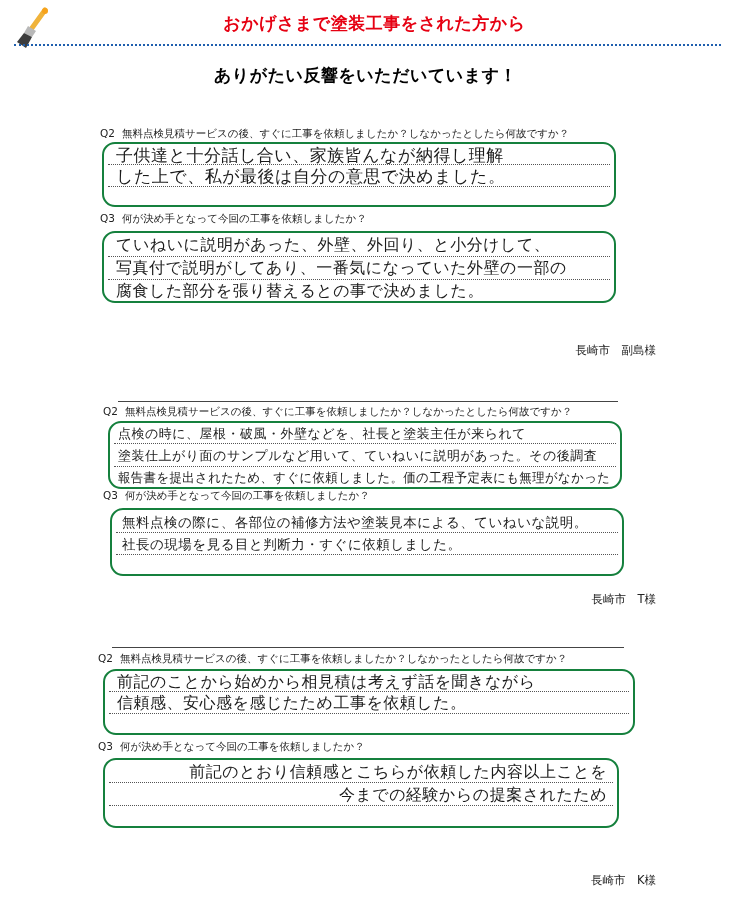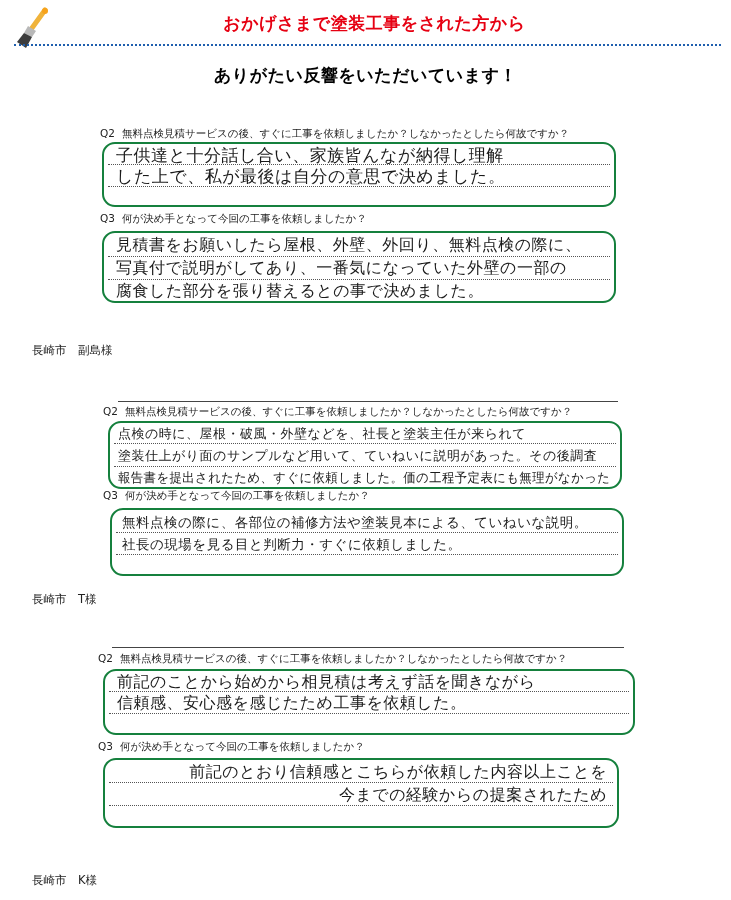--- a/index.html
+++ b/index.html
@@ -17,21 +17,21 @@
   .qlabel { position: absolute; font-size: 10.5px; color: #222; white-space: nowrap; font-family: "DejaVu Sans", sans-serif; }
   .qlabel .qn { display: inline-block; width: 22px; }
   .topline { position: absolute; height: 0; border-top: 1px solid #444; }
 
   .ansbox { position: absolute; border: 2px solid #15803d; border-radius: 13px; overflow: hidden; }
   .ruled { position: absolute; left: 4px; right: 4px; height: 0; border-top: 1px dotted #555; }
   .hw { position: absolute; left: 12px; right: 10px; font-family: "DejaVu Serif", serif;
         font-size: 17px; line-height: 22px; color: #1a1a1a; white-space: nowrap; overflow: hidden;
         letter-spacing: 0.5px; transform-origin: left center; }
 
-  .caption { position: absolute; left: 0; width: 656px; text-align: left; font-size: 11.5px; color: #222; padding-left: 32px; }
+  .caption { position: absolute; left: 0; width: 656px; text-align: right; font-size: 11.5px; color: #222; }
 </style>
 </head>
 <body>
 
 <div class="header">
   <svg class="brush" viewBox="0 0 36 42">
     <line x1="31" y1="4" x2="18" y2="22" stroke="#f0b33a" stroke-width="5" stroke-linecap="round"></line>
     <circle cx="31" cy="5" r="3" fill="#f7a21b"></circle>
     <polygon points="14,20 22,25 18,31 10,27" fill="#b8b8b8"></polygon>
     <polygon points="10,27 18,31 12,42 3,36" fill="#3c3c3c"></polygon>
@@ -50,21 +50,21 @@
     <div class="ruled" style="top:42px;"></div>
     <div class="hw" style="top:0px;">子供達と十分話し合い、家族皆んなが納得し理解</div>
     <div class="hw" style="top:21px;">した上で、私が最後は自分の意思で決めました。</div>
   </div>
   <div class="qlabel" style="left:100px; top:212px;">
     <span class="qn">Q3</span><span>何が決め手となって今回の工事を依頼しましたか？</span>
   </div>
   <div class="ansbox" style="left:102px; top:231px; width:514px; height:72px;">
     <div class="ruled" style="top:23px;"></div>
     <div class="ruled" style="top:46px;"></div>
-    <div class="hw" style="top:1px; font-size:16px;">見積書をお願いしたら屋根、外壁、外回り、無料点検の際に、</div>
+    <div class="hw" style="top:1px; font-size:16px;">ていねいに説明があった、外壁、外回り、と小分けして、</div>
     <div class="hw" style="top:24px; font-size:16px;">写真付で説明がしてあり、一番気になっていた外壁の一部の</div>
     <div class="hw" style="top:47px; font-size:16px;">腐食した部分を張り替えるとの事で決めました。</div>
   </div>
   <div class="caption" style="top:343px;">長崎市　副島様</div>
 </div>
 
 <div>
   <div class="topline" style="left:118px; width:500px; top:401px;"></div>
   <div class="qlabel" style="left:103px; top:405px;">
     <span class="qn">Q2</span><span>無料点検見積サービスの後、すぐに工事を依頼しましたか？しなかったとしたら何故ですか？</span>

